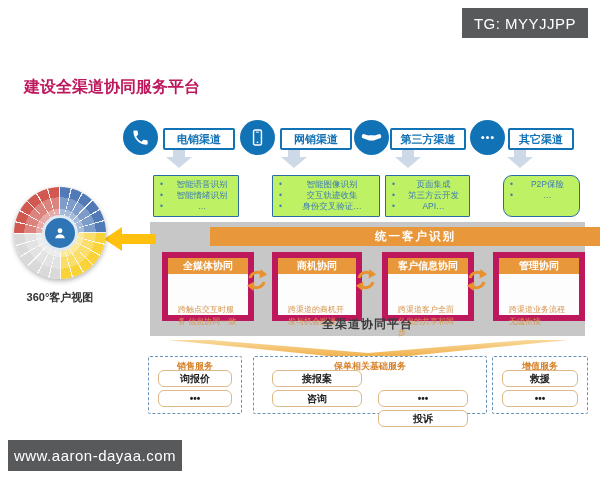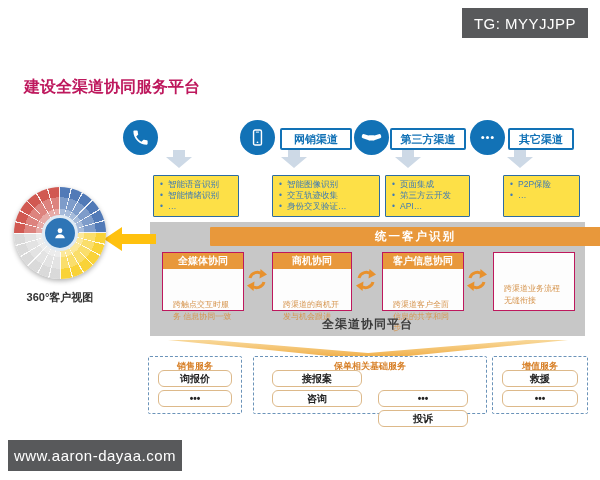--- a/index.html
+++ b/index.html
@@ -14,30 +14,30 @@
   
   .title{font-size:16px;font-weight:bold;color:#be185d;}
 
   
   .ch-circle{width:35px;height:35px;border-radius:50%;background:#1272B6;
              display:flex;align-items:center;justify-content:center;z-index:3;}
   .ch-label{height:18px;line-height:18px;background:#fff;border:2px solid #1272B6;border-radius:2px;
             color:#1272B6;font-weight:bold;font-size:11px;text-align:center;z-index:2;}
 
   
-  .detail-box{background:#fde047;border:1.5px solid #2D6CA2;border-radius:1px;z-index:2;}
+  .detail-box{background:#bef264;border:1.5px solid #2D6CA2;border-radius:1px;z-index:2;text-align:center;}
   .detail-box ul{margin:3px 2px 2px 4px;padding:0 0 0 10px;list-style:none;}
   .detail-box li{font-size:8.5px;color:#3E7AB5;line-height:11px;white-space:nowrap;position:relative;}
   .detail-box li::before{content:"•";position:absolute;left:-8px;color:#3E7AB5;}
 
   
   .panel{background:#C7C7C7;}
   .unified-bar{background:#E8983B;color:#fff;font-weight:bold;font-size:11.5px;letter-spacing:2px;
                display:flex;align-items:center;justify-content:center;border-radius:1px;margin-left:48px;}
-  .collab{background:#FDFDFD;border:1px solid #be185d;}
+  .collab{background:#FDFDFD;border:6px solid #be185d;}
   .collab .hd{height:16px;line-height:16px;background:#E8983B;color:#fff;font-weight:bold;
               font-size:10px;text-align:center;}
   .collab .bd{padding:4px 10px;font-size:8px;color:#D6954E;line-height:1.45;margin-top:26px;}
   .platform-label{font-size:12px;font-weight:bold;color:#3A3A3A;text-align:center;letter-spacing:1px;}
 
   
   .wheel{width:92px;height:92px;border-radius:50%;
     background:
       radial-gradient(circle, rgba(255,255,255,.85) 0 18%, rgba(255,255,255,.6) 18% 37%,
         rgba(255,255,255,.42) 37% 55%, rgba(255,255,255,.22) 55% 76%, rgba(255,255,255,0) 76%),
@@ -58,20 +58,21 @@
 </style>
 </head>
 <body>
 
 <div id="page">
 
   <div class="abs wm" style="left:462px;top:8px;width:126px;height:30px;">TG: MYYJJPP</div>
 
   <div class="abs title" style="left:24px;top:77px;">建设全渠道协同服务平台</div>
 
+  <div class="abs ch-label" style="left:163px;top:128px;width:68px;">电销渠道</div>
   <div class="abs ch-circle" style="left:123px;top:120px;">
     <svg width="19" height="19" viewBox="0 0 24 24">
         <path fill="#fff" d="M6.62 10.79c1.44 2.83 3.76 5.14 6.59 6.59l2.2-2.21c.27-.27.67-.36 1.02-.24 1.12.37 2.33.57 3.57.57.55 0 1 .45 1 1V20c0 .55-.45 1-1 1-9.39 0-17-7.61-17-17 0-.55.45-1 1-1h3.5c.55 0 1 .45 1 1 0 1.25.2 2.45.57 3.57.11.35.03.74-.25 1.02l-2.2 2.2z"></path>
       </svg>
   </div>
   <svg class="abs" style="left:166px;top:150px;" width="26" height="18">
     <polygon points="7,0 19,0 19,7 26,7 13,18 0,7 7,7" fill="#CDD9E6"></polygon>
     </svg>
   <div class="abs detail-box" style="left:153px;top:175px;width:84px;height:40px;">
     <ul>
@@ -127,21 +128,21 @@
         <g fill="#fff">
           <circle cx="6" cy="12" r="1.9"></circle>
           <circle cx="12" cy="12" r="1.9"></circle>
           <circle cx="18" cy="12" r="1.9"></circle>
         </g>
       </svg>
   </div>
   <svg class="abs" style="left:507px;top:150px;" width="26" height="18">
     <polygon points="7,0 19,0 19,7 26,7 13,18 0,7 7,7" fill="#CDD9E6"></polygon>
     </svg>
-  <div class="abs detail-box" style="left:503px;top:175px;width:75px;height:40px;">
+  <div class="abs detail-box" style="left:503px;top:175px;width:75px;height:40px;border-radius:9px;">
     <ul>
       <li>P2P保险</li>
       <li>…</li>
     </ul>
   </div>
 
   <div class="abs panel" style="left:150px;top:222px;width:435px;height:114px;"></div>
 
   <div class="abs unified-bar" style="left:162px;top:227px;width:411px;height:19px;">统一客户识别</div>
 
@@ -151,20 +152,21 @@
   </div>
   <div class="abs collab" style="left:272px;top:252px;width:78px;height:57px;">
     <div class="hd">商机协同</div>
     <div class="bd">跨渠道的商机开发与机会跟进</div>
   </div>
   <div class="abs collab" style="left:382px;top:252px;width:80px;height:57px;">
     <div class="hd">客户信息协同</div>
     <div class="bd">跨渠道客户全面信息的共享和同步</div>
   </div>
   <div class="abs collab" style="left:493px;top:252px;width:80px;height:57px;">
+    <div class="hd">管理协同</div>
     <div class="bd">跨渠道业务流程无缝衔接</div>
   </div>
 
   <svg class="abs" style="left:245px;top:268px;" width="24" height="24" viewBox="0 0 24 24">
     <path d="M5 10 A7.5 7.5 0 0 1 17.5 6.5" fill="none" stroke="#E8912D" stroke-width="3"></path>
     <polygon points="15.5,1 22,6.5 14.5,10.5" fill="#E8912D"></polygon>
     <path d="M19 14 A7.5 7.5 0 0 1 6.5 17.5" fill="none" stroke="#E8912D" stroke-width="3"></path>
     <polygon points="8.5,23 2,17.5 9.5,13.5" fill="#E8912D"></polygon>
     </svg>
   <svg class="abs" style="left:354px;top:268px;" width="24" height="24" viewBox="0 0 24 24">

